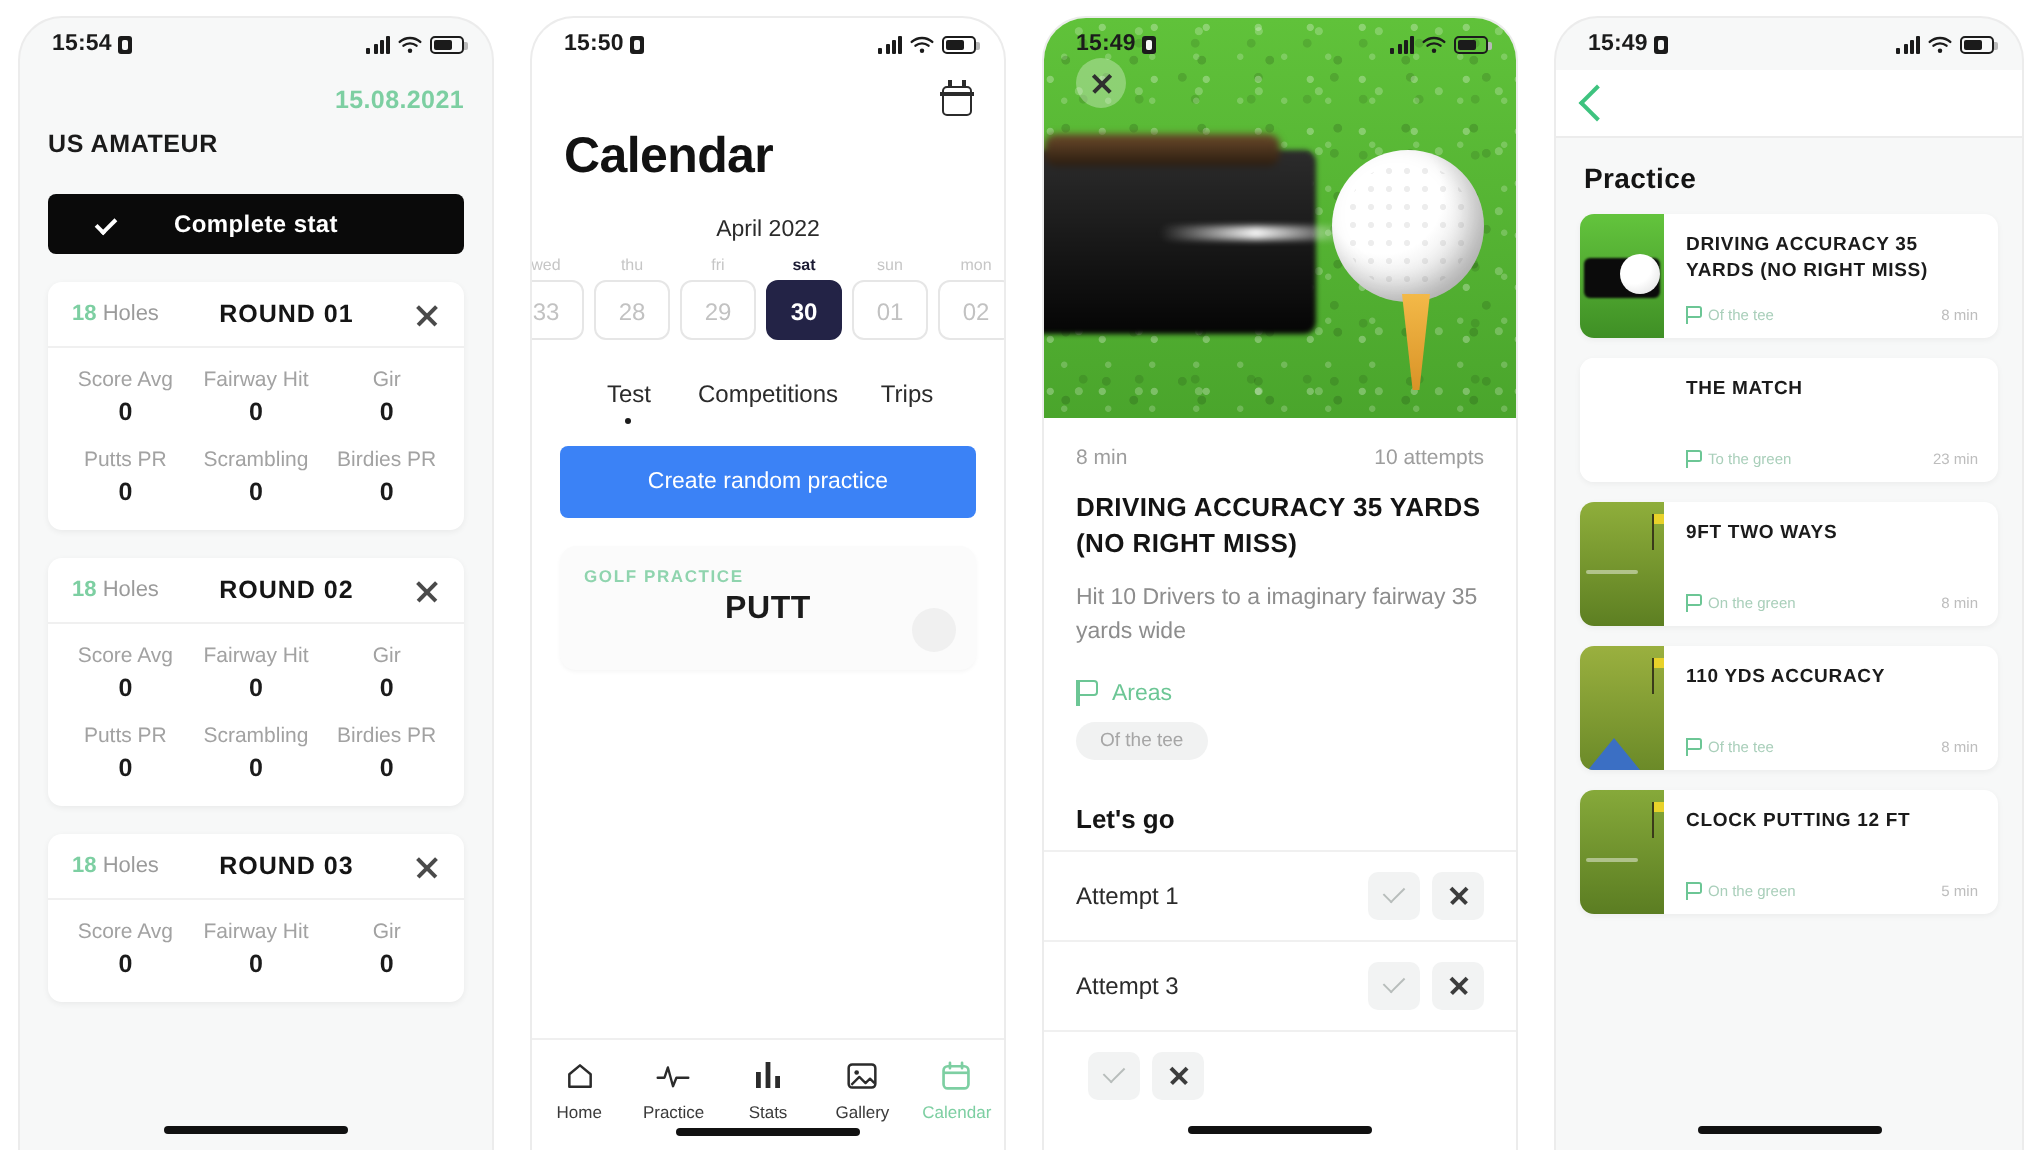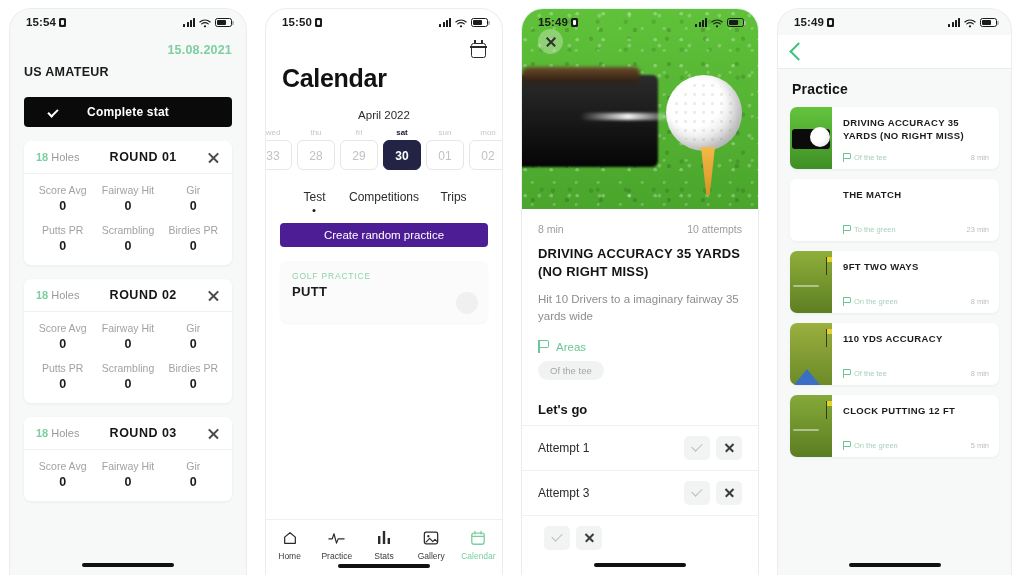--- a/index.html
+++ b/index.html
@@ -98,24 +98,24 @@
   .cal-month { text-align:center; font-size:11.5px; color:#2b2b2b; margin-top:16px; }
   .days-strip { display:flex; gap:5px; margin-top:7px; padding-left:-10px; transform: translateX(-12px); }
   .day { width:38px; flex:0 0 38px; text-align:center; }
   .day .dw { font-size:8px; color:#c6c6c6; display:block; margin-bottom:3px; }
   .day .dn { display:block; height:30px; line-height:30px; border:1px solid #e6e6e6; border-radius:6px; font-size:12px; color:#c2c2c2; background:#fff; }
   .day.sel .dw { color:#1b1b33; font-weight:bold; }
   .day.sel .dn { background:#232346; color:#fff; border-color:#232346; font-weight:bold; }
   .tabs-row { display:flex; margin-top:20px; padding: 0 14px; }
   .tab { flex:1; text-align:center; font-size:12px; color:#2b2b2b; cursor:pointer; position:relative; }
   .tab.active:after{content:"";position:absolute;left:50%;bottom:-8px;width:3px;height:3px;border-radius:50%;background:#1b1b1b;transform:translateX(-50%);}
-  .create-btn { margin: 19px 14px 0 14px; height:24px; background:#4c1d95; border-radius:4px; display:flex;align-items:center;justify-content:center;color:#fff;font-size:11.5px;cursor:pointer;}
+  .create-btn { margin: 19px 14px 0 14px; height:36px; background:#3b82f6; border-radius:4px; display:flex;align-items:center;justify-content:center;color:#fff;font-size:11.5px;cursor:pointer;}
   .practice-card { margin: 14px 14px 0 14px; background:#fbfbfb; border-radius:8px; height:62px; padding:10px 12px; position:relative; box-shadow:0 1px 2px rgba(0,0,0,.04);}
-  .pc-kicker { font-size:8.5px; color:#8fd4ae; font-weight:normal; letter-spacing:.8px; }
-  .pc-title { font-size:13px; font-weight:bold; color:#1b1b1b; margin-top:3px; letter-spacing:.3px;}
+  .pc-kicker { font-size:8.5px; color:#8fd4ae; font-weight:bold; letter-spacing:.8px; }
+  .pc-title { font-size:16px; font-weight:bold; color:#1b1b1b; margin-top:3px; letter-spacing:.3px;text-align:center;}
   .pc-dot { position:absolute; right:10px; bottom:9px; width:22px; height:22px; border-radius:50%; background:#f0f0f0; }
   .tabbar { position:absolute; left:0; right:0; bottom:0; height:56px; background:#fff; border-top:1px solid #efefef; display:flex; align-items:flex-start; padding-top:9px;}
   .tabitem { flex:1; text-align:center; cursor:pointer; }
   .tabitem .ti-ico { height:17px; display:flex; align-items:center; justify-content:center; }
   .tabitem .ti-lab { font-size:8.5px; color:#3a3a3a; margin-top:5px; display:block;}
   .tabitem.on .ti-lab { color:#7dcfa2; }
   .home-ind { position:absolute; left:50%; transform:translateX(-50%); bottom:7px; width:92px; height:4px; border-radius:3px; background:#111; }
 
   
   .hero { height:200px; position:relative; overflow:hidden;

